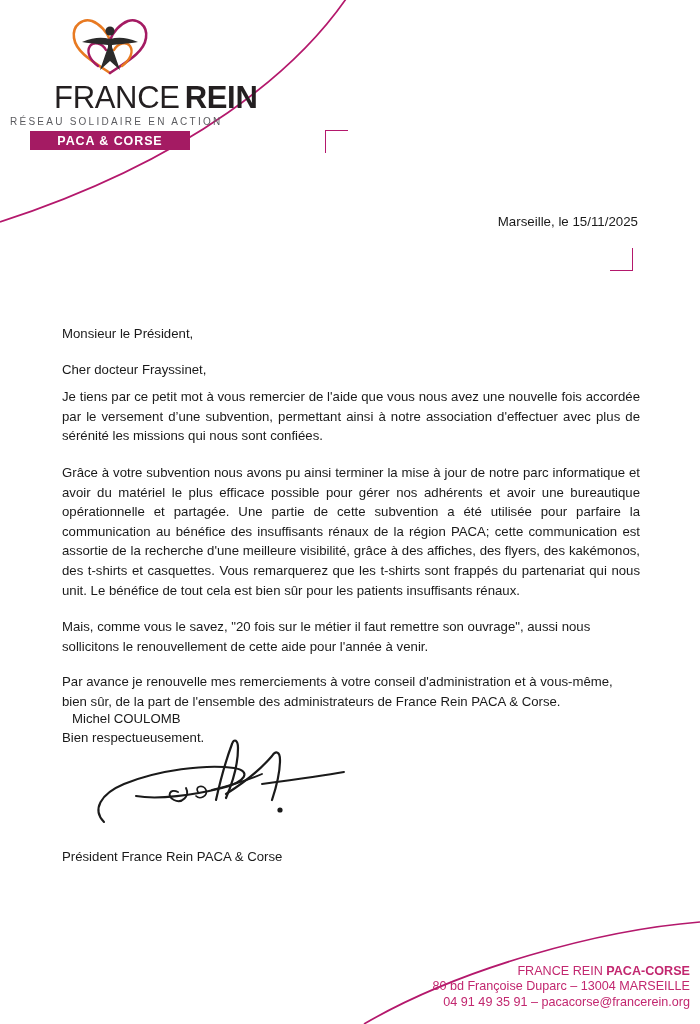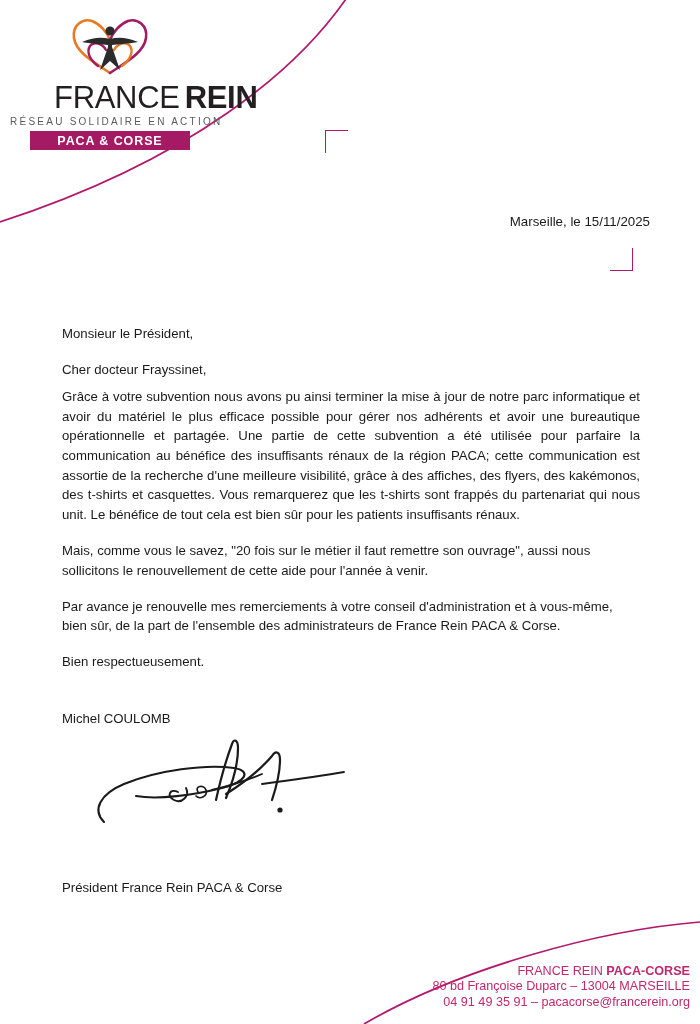--- a/index.html
+++ b/index.html
@@ -96,21 +96,21 @@
     border-top: 1.6px solid #b4186c;
   }
   .bracket.br {
     border-right: 1.6px solid #b4186c;
     border-bottom: 1.6px solid #b4186c;
   }
 
   
   .date-line {
     position: absolute;
-    left: 12px;
+    left: 0;
     top: 214px;
     width: 638px;
     text-align: right;
     font-size: 13.3px;
     color: #1a1a1a;
   }
 
   
   .body-area {
     position: absolute;
@@ -135,36 +135,36 @@
     margin: 0 0 16px 0;
     text-align: left;
   }
   .closing {
     margin: 0;
   }
 
   
   .signer-name {
     position: absolute;
-    left: 62px;
+    left: 72px;
     top: 711px;
     font-size: 13.2px;
     color: #1a1a1a;
   }
   .signature-wrap {
     position: absolute;
     left: 66px;
     top: 730px;
     width: 320px;
     height: 110px;
   }
   .signer-title {
     position: absolute;
     left: 62px;
-    top: 880px;
+    top: 849px;
     font-size: 13.2px;
     color: #1a1a1a;
   }
 
   
   .footer {
     position: absolute;
     right: 10px;
     bottom: 14px;
     text-align: right;
@@ -222,20 +222,21 @@
   </div>
 
   <div class="bracket tl" style="left:325px; top:130px;"></div>
   <div class="bracket br" style="left:610px; top:248px;"></div>
 
   <div class="date-line">Marseille, le 15/11/2025</div>
 
   <div class="body-area">
     <p class="salutation">Monsieur le Président,</p>
     <p class="salutation2">Cher docteur Frayssinet,</p>
+    <p class="para">Je tiens par ce petit mot à vous remercier de l'aide que vous nous avez une nouvelle fois accordée par le versement d’une subvention, permettant ainsi à notre association d'effectuer avec plus de sérénité les missions qui nous sont confiées.</p>
     <p class="para">Grâce à votre subvention nous avons pu ainsi terminer la mise à jour de notre parc informatique et avoir du matériel le plus efficace possible pour gérer nos adhérents et avoir une bureautique opérationnelle et partagée. Une partie de cette subvention a été utilisée pour parfaire la communication au bénéfice des insuffisants rénaux de la région PACA; cette communication est assortie de la recherche d'une meilleure visibilité, grâce à des affiches, des flyers, des kakémonos, des t-shirts et casquettes. Vous remarquerez que les t-shirts sont frappés du partenariat qui nous unit. Le bénéfice de tout cela est bien sûr pour les patients insuffisants rénaux.</p>
     <p class="para-last">Mais, comme vous le savez, "20 fois sur le métier il faut remettre son ouvrage", aussi nous sollicitons le renouvellement de cette aide pour l'année à venir.</p>
     <p class="para-last">Par avance je renouvelle mes remerciements à votre conseil d'administration et à vous-même, bien sûr, de la part de l'ensemble des administrateurs de France Rein PACA &amp; Corse.</p>
     <p class="closing">Bien respectueusement.</p>
   </div>
 
   <div class="signer-name">Michel COULOMB</div>
 
   <div class="signature-wrap">
     <svg width="320" height="110" viewBox="0 0 320 110">

